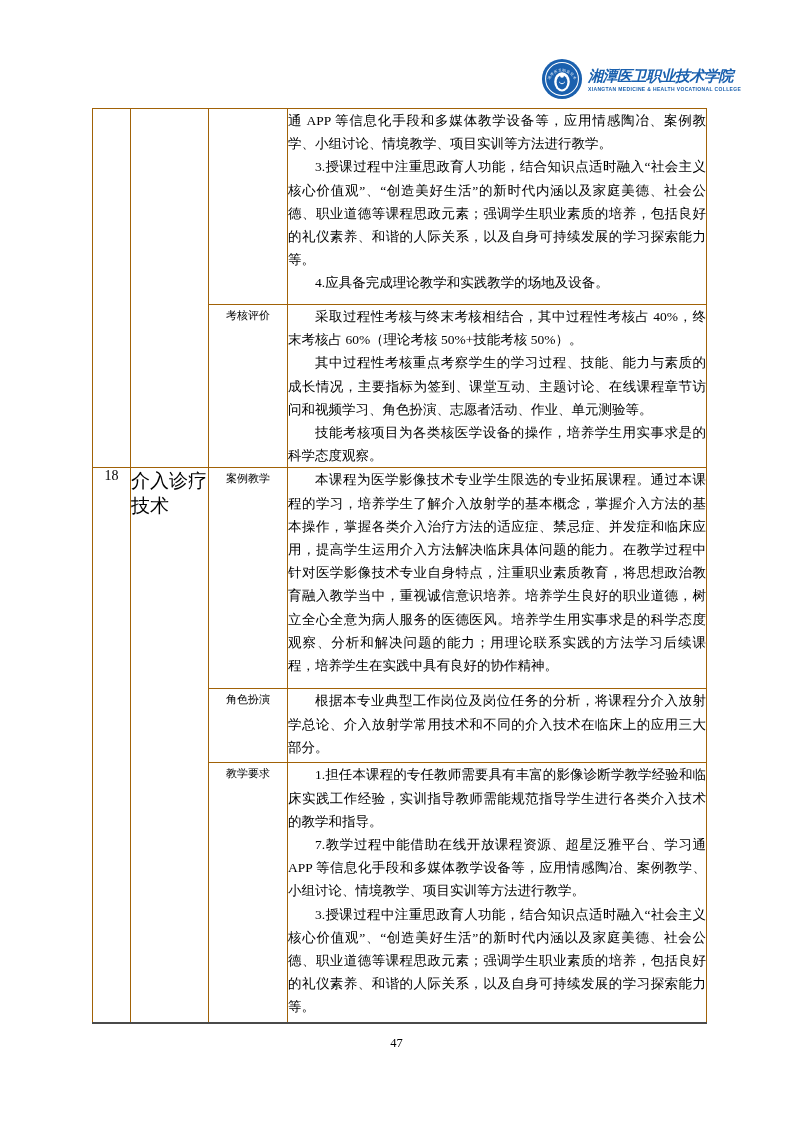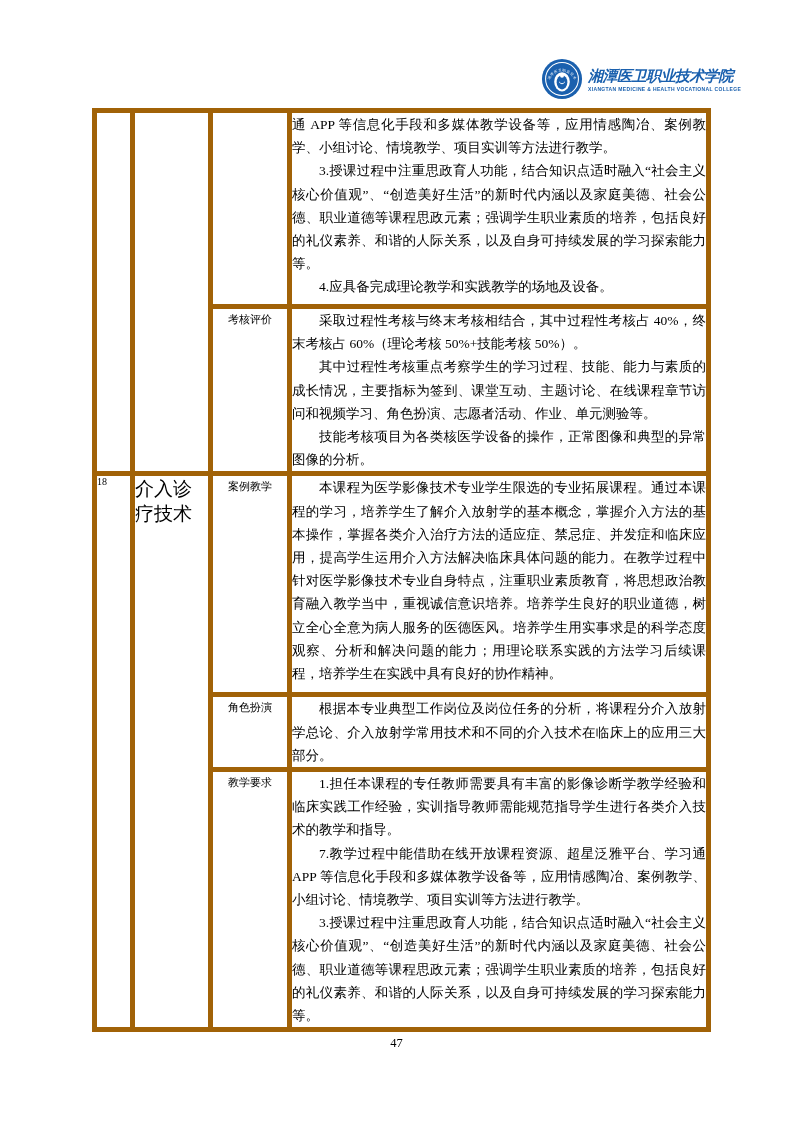--- a/index.html
+++ b/index.html
@@ -29,39 +29,39 @@
 
   
   table.doc{
     position:absolute;left:92px;top:108px;
     width:614px;
     border-collapse:collapse;table-layout:fixed;
     border:1px solid #000;
     border-bottom:2px solid #4a4a4a;
   }
   table.doc td{
-    border:5px solid #a16207;
+    border:1px solid #a16207;
     padding:0;
     vertical-align:top;
   }
   td.content{
     padding:3px 6px 0 7px;
     font-size:13.5px;
     line-height:23.2px;
     text-align:justify;
   }
   td.content p{margin:0;}
   td.content p.ind{text-indent:2em;}
   td.rowlabel{
     vertical-align:middle;text-align:center;
     font-size:11px;line-height:20px;
   }
   td.num{
-    vertical-align:middle;text-align:left;
-    font-size:10px;
+    vertical-align:middle;text-align:center;
+    font-size:14px;
   }
   td.cname{
     vertical-align:middle;text-align:left;
     font-size:19px;line-height:25px;
     padding:0 7px;
   }
   tr.rA{height:196px;}
   tr.rB{height:163px;}
   tr.rC{height:221px;}
   tr.rD{height:74px;}
@@ -116,21 +116,21 @@
           <p>通 APP 等信息化手段和多媒体教学设备等，应用情感陶冶、案例教学、小组讨论、情境教学、项目实训等方法进行教学。</p>
           <p class="ind">3.授课过程中注重思政育人功能，结合知识点适时融入“社会主义核心价值观”、“创造美好生活”的新时代内涵以及家庭美德、社会公德、职业道德等课程思政元素；强调学生职业素质的培养，包括良好的礼仪素养、和谐的人际关系，以及自身可持续发展的学习探索能力等。</p>
           <p class="ind">4.应具备完成理论教学和实践教学的场地及设备。</p>
         </td>
       </tr>
       <tr class="rB">
         <td class="rowlabel">考核评价</td>
         <td class="content">
           <p class="ind">采取过程性考核与终末考核相结合，其中过程性考核占 40%，终末考核占 60%（理论考核 50%+技能考核 50%）。</p>
           <p class="ind">其中过程性考核重点考察学生的学习过程、技能、能力与素质的成长情况，主要指标为签到、课堂互动、主题讨论、在线课程章节访问和视频学习、角色扮演、志愿者活动、作业、单元测验等。</p>
-          <p class="ind">技能考核项目为各类核医学设备的操作，正常图像和典型的异常图像的分析。</p>
+          <p class="ind">技能考核项目为各类核医学设备的操作，培养学生用实事求是的科学态度观察。</p>
         </td>
       </tr>
       <tr class="rC">
         <td class="num" rowspan="3">18</td>
         <td class="cname" rowspan="3">介入诊疗技术</td>
         <td class="rowlabel">案例教学</td>
         <td class="content">
           <p class="ind">本课程为医学影像技术专业学生限选的专业拓展课程。通过本课程的学习，培养学生了解介入放射学的基本概念，掌握介入方法的基本操作，掌握各类介入治疗方法的适应症、禁忌症、并发症和临床应用，提高学生运用介入方法解决临床具体问题的能力。在教学过程中针对医学影像技术专业自身特点，注重职业素质教育，将思想政治教育融入教学当中，重视诚信意识培养。培养学生良好的职业道德，树立全心全意为病人服务的医德医风。培养学生用实事求是的科学态度观察、分析和解决问题的能力；用理论联系实践的方法学习后续课程，培养学生在实践中具有良好的协作精神。</p>
         </td>
       </tr>

